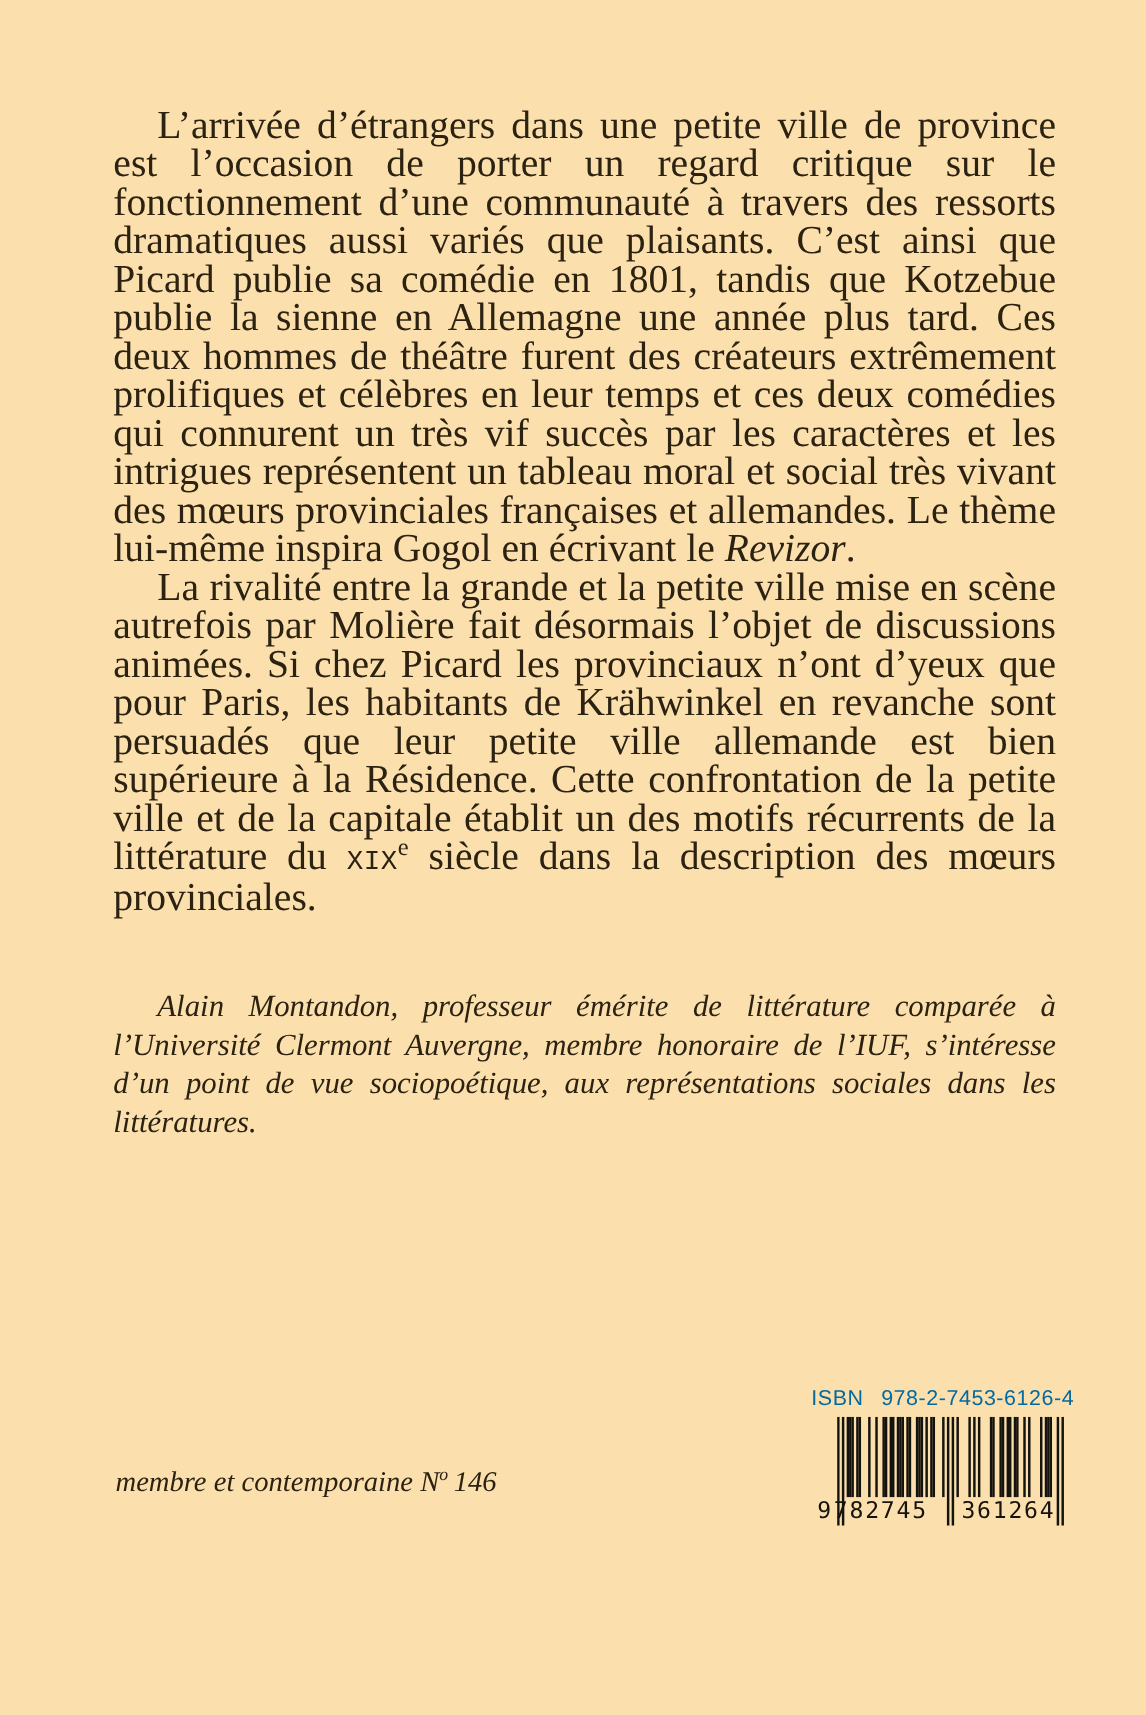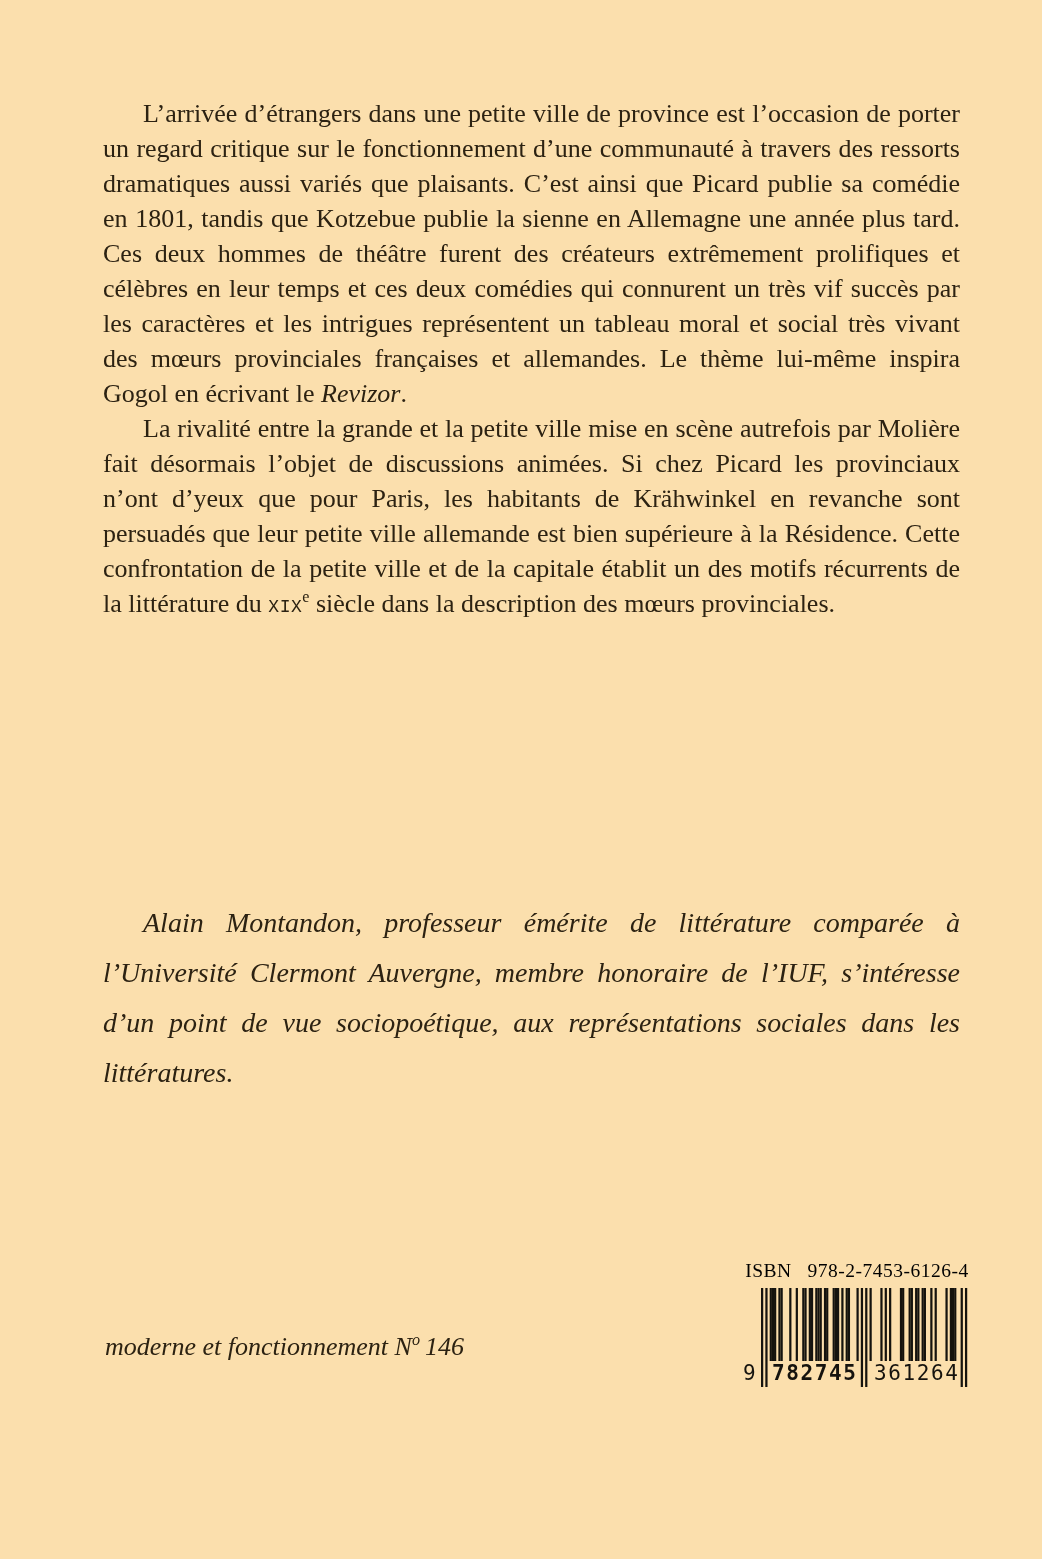--- a/index.html
+++ b/index.html
@@ -7,69 +7,69 @@
   body {
     width:1042px; height:1559px;
     background:#FBDFAD;
     position:relative;
     font-family:"Liberation Serif", serif;
     color:#2C2212;
     overflow:hidden;
   }
   .synopsis {
     position:absolute; left:103px; top:96px; width:857px;
-    font-size:26px; line-height:35px; text-align:justify;
+    font-size:36px; line-height:35px; text-align:justify;
   }
   .synopsis p { margin:0; text-indent:40px; }
   .sc { font-variant:small-caps; letter-spacing:0.5px;font-family:Liberation Mono, monospace; }
   sup { font-size:62%; line-height:0; }
   .bio {
     position:absolute; left:103px; top:898px; width:857px;
-    font-size:28px; line-height:50px; font-style:italic;
+    font-size:28px; line-height:35px; font-style:italic;
     text-align:justify; text-indent:40px; margin:0;
   }
   .series {
     position:absolute; left:105px; top:1328px;
     font-style:italic; font-size:26px; line-height:37px;
   }
   .series .num { padding-left:5px; }
   .barcode-block {
     position:absolute; left:742px; top:1260px; width:230px; height:140px;
     color:#15130E;
   }
   .isbn-line {
     display:flex; justify-content:center; gap:16px;
-    font-family:Liberation Serif, serif;
-    font-size:19.5px; letter-spacing:0.5px; color:#000000;
+    font-family:Liberation Sans, sans-serif;
+    font-size:19.5px; letter-spacing:0.5px; color:#0369a1;
     white-space:nowrap;
   }
   .ean { position:absolute; left:19px; top:28px; width:207px; height:99px; }
   .ean svg { display:block; }
   .bar-digits span {
     position:absolute; top:101px;
     font-family:"DejaVu Sans Mono", monospace;
     font-size:21px; color:#15130E; letter-spacing:1.6px;
     white-space:nowrap;
   }
   .d-first { left:1px; }
-  .d-left  { left:30px;font-weight:bold; }
+  .d-left  { left:16px; }
   .d-right { left:132px;text-align:center; }
 </style>
 </head>
 <body>
 
 <div class="synopsis">
   <p><span>L’arrivée d’étrangers dans une petite ville de province est l’occasion de porter un regard critique sur le fonctionnement d’une communauté à travers des ressorts dramatiques aussi variés que plaisants. C’est ainsi que Picard publie sa comédie en 1801, tandis que Kotzebue publie la sienne en Allemagne une année plus tard. Ces deux hommes de théâtre furent des créateurs extrêmement prolifiques et célèbres en leur temps et ces deux comédies qui connurent un très vif succès par les caractères et les intrigues représentent un tableau moral et social très vivant des mœurs provinciales françaises et allemandes. Le thème lui-même inspira Gogol en écrivant le </span><i>Revizor</i><span>.</span></p>
   <p><span>La rivalité entre la grande et la petite ville mise en scène autrefois par Molière fait désormais l’objet de discussions animées. Si chez Picard les provinciaux n’ont d’yeux que pour Paris, les habitants de Krähwinkel en revanche sont persuadés que leur petite ville allemande est bien supérieure à la Résidence. Cette confrontation de la petite ville et de la capitale établit un des motifs récurrents de la littérature du </span><span class="sc">xix</span><sup>e</sup><span> siècle dans la description des mœurs provinciales.</span></p>
 </div>
 
 <p class="bio">Alain Montandon, professeur émérite de littérature comparée à l’Université Clermont Auvergne, membre honoraire de l’IUF, s’intéresse d’un point de vue sociopoétique, aux représentations sociales dans les littératures.</p>
 
 <div class="series">
-  <div><span>moderne et fonctionnement N</span><sup>o</sup><span class="num">146</span></div>
+  <div><span>membre et contemporaine N</span><sup>o</sup><span class="num">146</span></div>
 </div>
 
 <div class="barcode-block">
   <div class="isbn-line">
     <span>ISBN</span>
       <span>978-2-7453-6126-4</span>
   </div>
   <div class="ean">
       <svg width="207" height="99" viewBox="0 0 207 99" xmlns="http://www.w3.org/2000/svg" fill="#15130E">
         <rect x="0.00" y="0" width="2.23" height="99"></rect>

